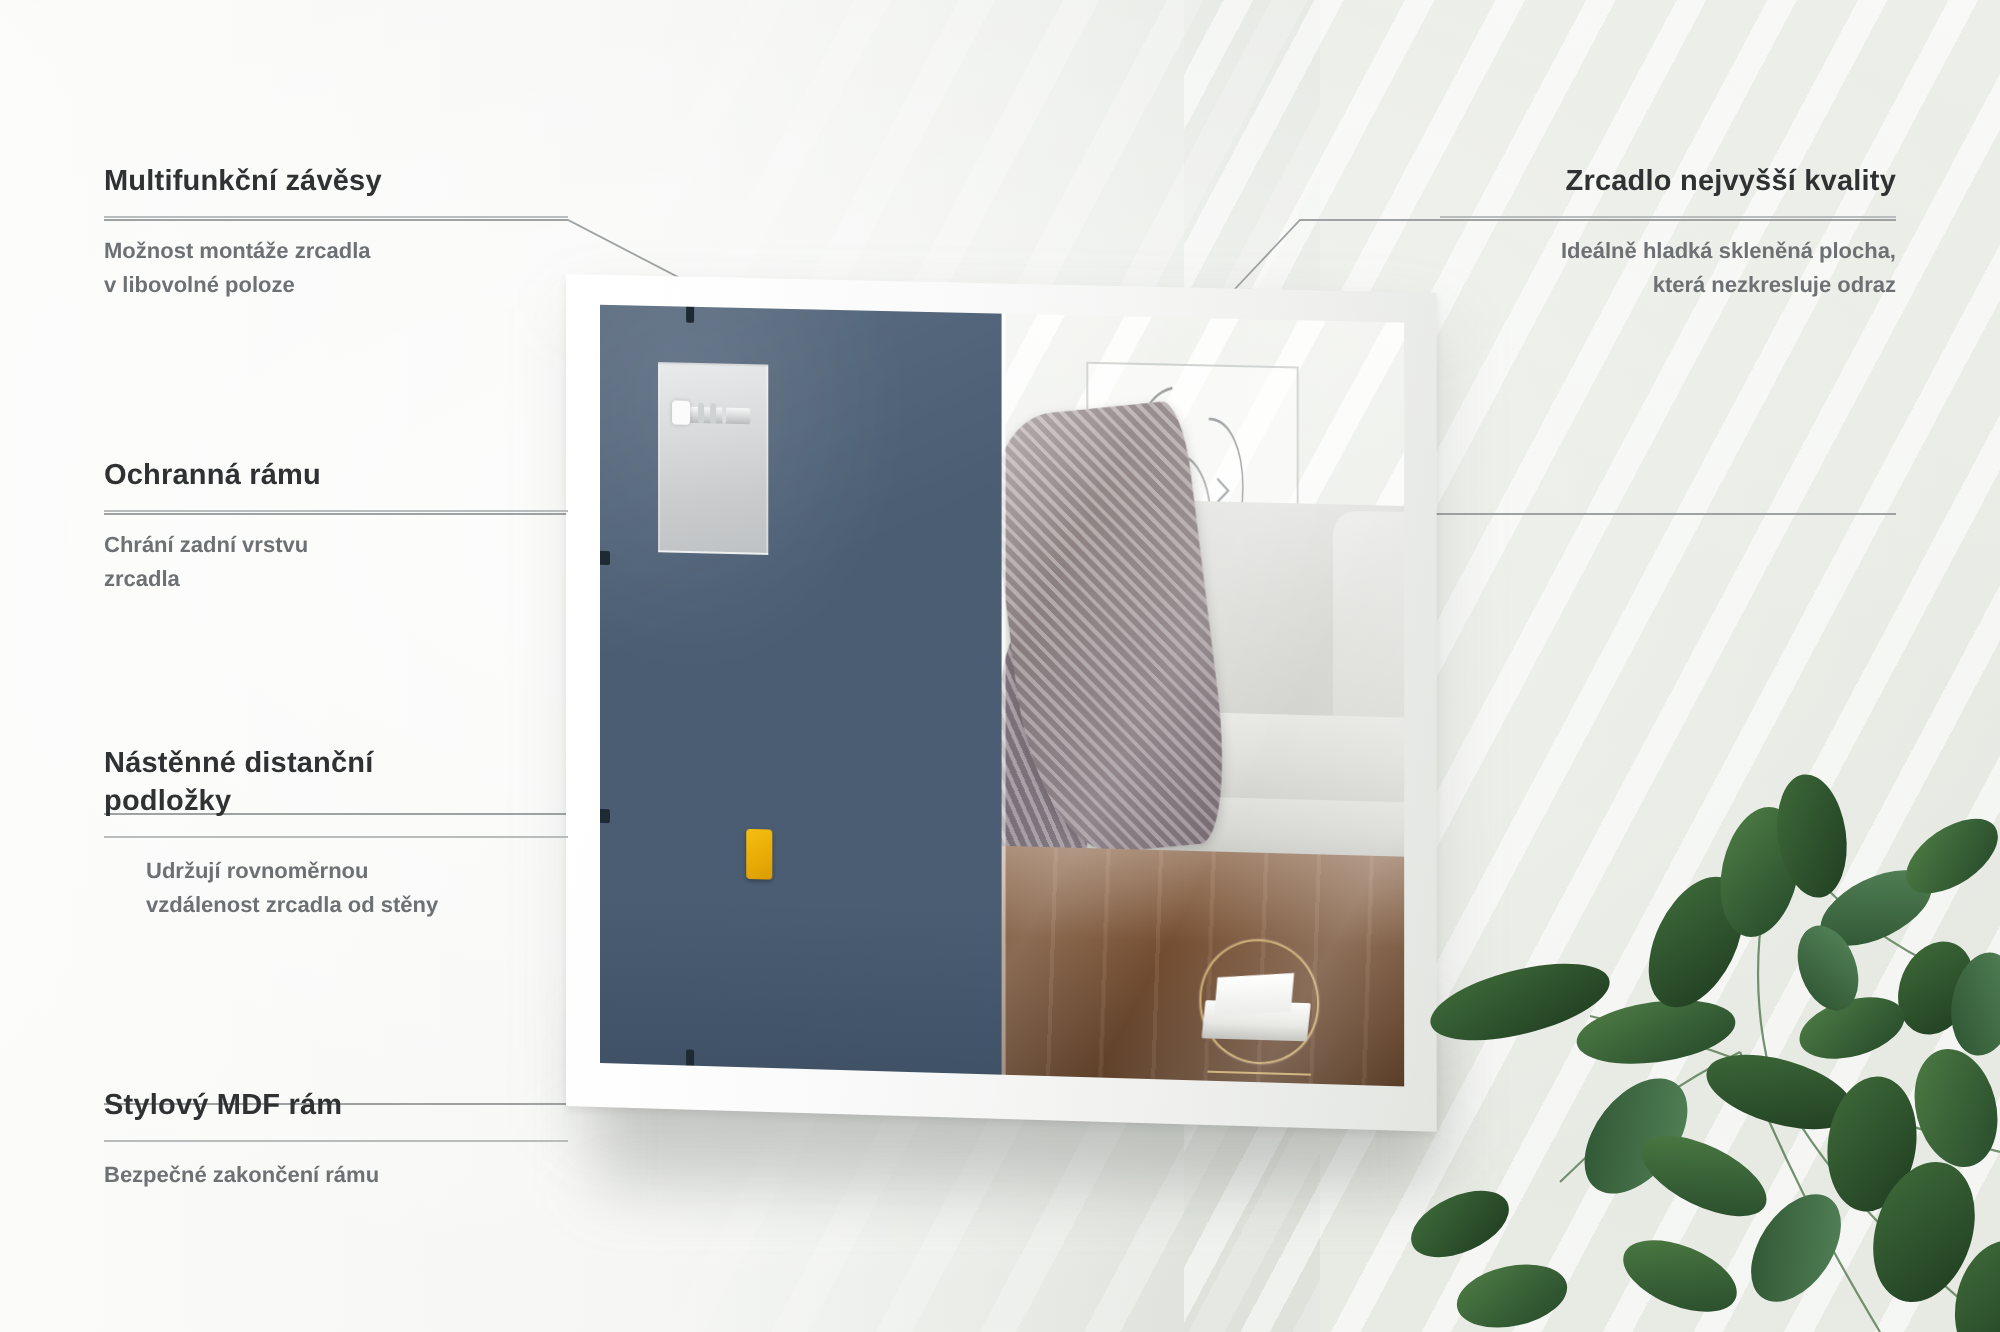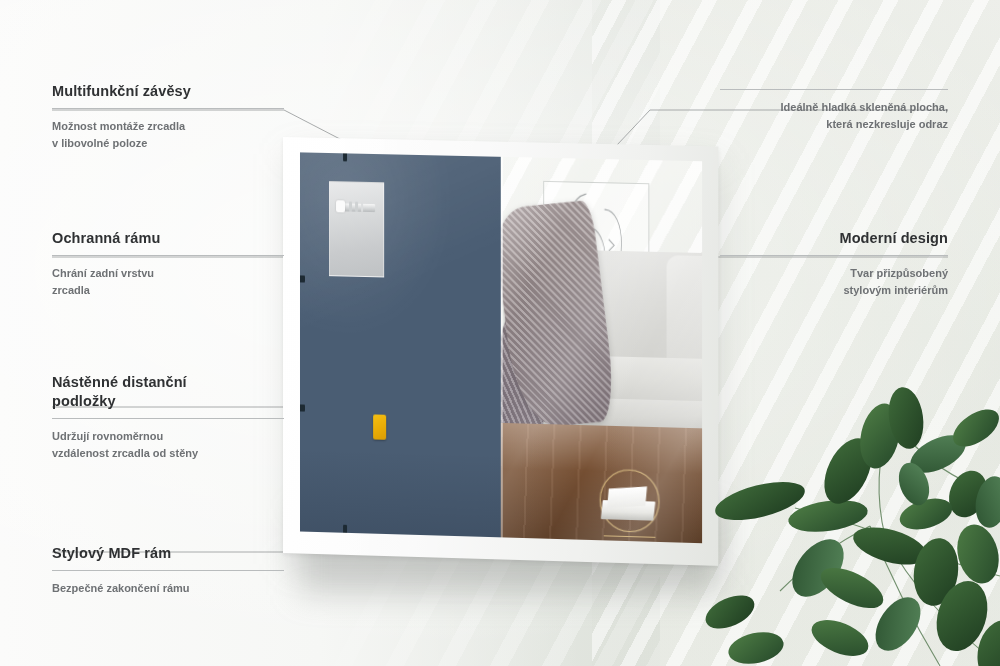--- a/index.html
+++ b/index.html
@@ -479,42 +479,37 @@
     <h3>Ochranná rámu</h3>
     <div class="rule"></div>
     <p style="white-space: pre-line;">Chrání zadní vrstvu
 zrcadla</p>
   </div>
 
   <div class="feat left f3">
     <h3 style="white-space: pre-line; margin-top: 20px;">Nástěnné distanční
 podložky</h3>
     <div class="rule"></div>
-    <p style="white-space: pre-line;">Udržují rovnoměrnou
+    <p style="white-space: pre-line; margin-left: 21px;">Udržují rovnoměrnou
 vzdálenost zrcadla od stěny</p>
   </div>
 
   <div class="feat left f4">
     <h3>Stylový MDF rám</h3>
     <div class="rule"></div>
     <p>Bezpečné zakončení rámu</p>
   </div>
 
   <div class="feat right f5">
+    <h3>Zrcadlo nejvyšší kvality</h3>
     <div class="rule"></div>
     <p style="white-space: pre-line;">Ideálně hladká skleněná plocha,
 která nezkresluje odraz</p>
   </div>
 
-  <div class="feat right f6">
-    <h3>Moderní design</h3>
-    <div class="rule"></div>
-    <p style="white-space: pre-line;">Tvar přizpůsobený
-stylovým interiérům</p>
-  </div>
 
   <div id="foliage">
     <svg viewBox="0 0 300 290" preserveAspectRatio="none">
       <defs>
         <linearGradient id="lg1" x1="0" y1="0" x2="1" y2="1">
           <stop offset="0%" stop-color="#3f6b3a"></stop>
           <stop offset="100%" stop-color="#1f3d21"></stop>
         </linearGradient>
         <linearGradient id="lg2" x1="0" y1="0" x2="1" y2="1">
           <stop offset="0%" stop-color="#4e7d45"></stop>

